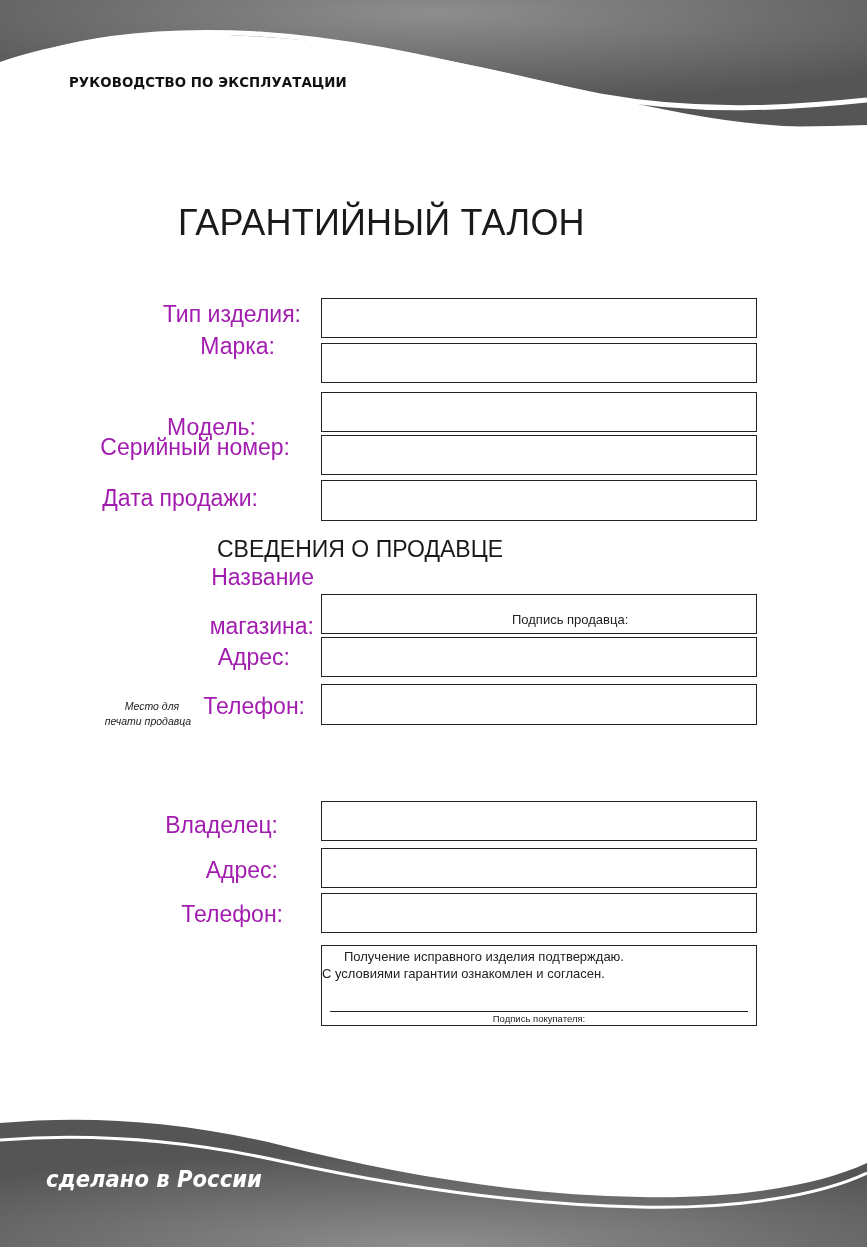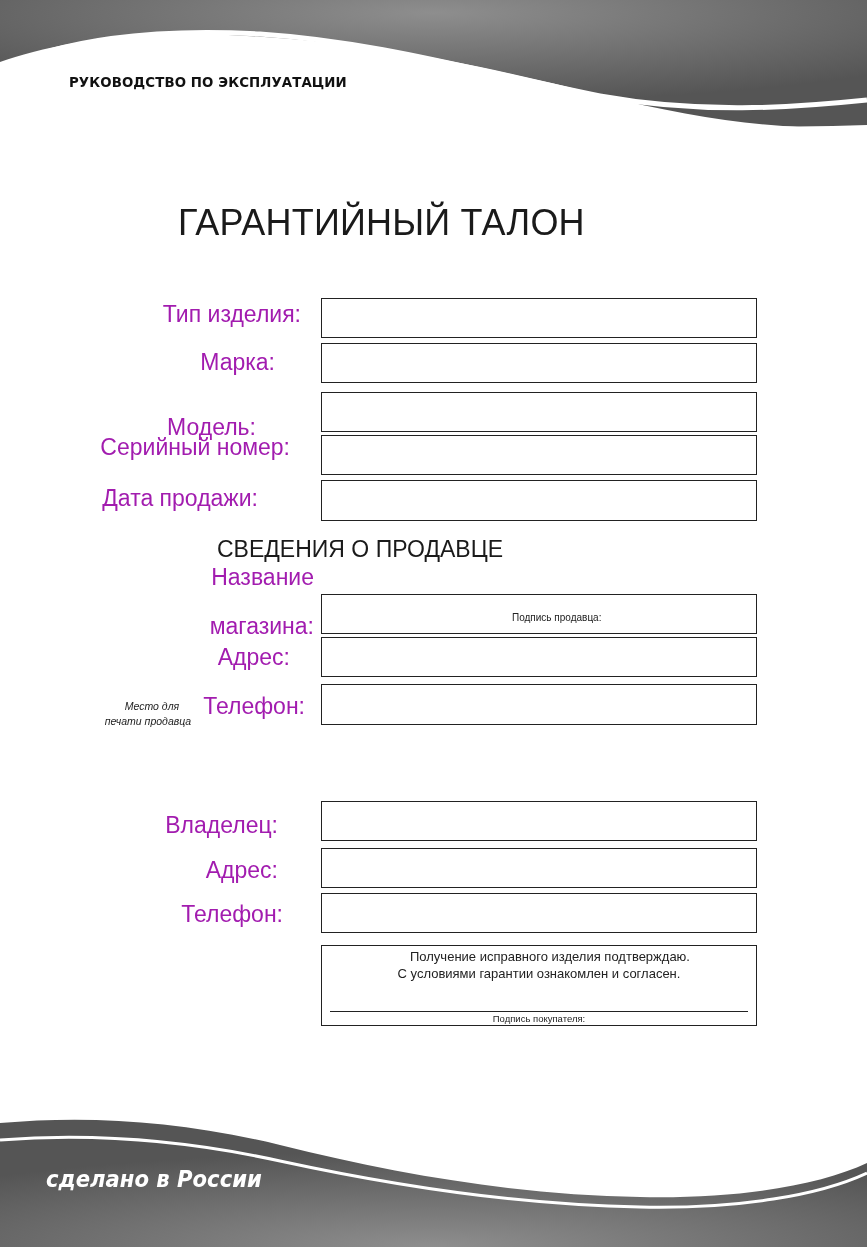--- a/index.html
+++ b/index.html
@@ -28,23 +28,23 @@
     position: absolute; left: 217px; top: 536px; font-size: 23px; color: #1a1a1a;
   }
   .label {
     position: absolute; font-size: 23px; color: #a21caf; text-align: right; white-space: nowrap;
     line-height: 28px;
   }
   .box {
     position: absolute; left: 321px; width: 434px; border: 1.5px solid #222; background: #fff;
     box-sizing: content-box;
   }
-  .small-text { position: absolute; font-size: 10px; color: #222; white-space: nowrap; }
+  .small-text { position: absolute; font-size: 13px; color: #222; white-space: nowrap; }
   .stamp-text { position: absolute; font-size: 10.5px; color: #222; text-align: center; line-height: 15px; font-style: italic; }
-  .confirm-line { position: absolute; width: 100%; text-align: center; font-size: 13px; color: #222; }
+  .confirm-line { position: absolute; width: 100%; font-size: 13px; color: #222; }
   .sig-line { position: absolute; left: 8px; right: 8px; top: 65px; border-top: 1px solid #222; }
 </style>
 </head>
 <body>
 
 <svg class="wave wave-top" viewBox="0 0 867 135" preserveAspectRatio="none">
   <defs>
     <radialGradient id="gTop" cx="0.5" cy="0.1" r="0.7">
       <stop offset="0" stop-color="#8e8e8e"></stop>
       <stop offset="1" stop-color="#555555"></stop>
@@ -54,21 +54,21 @@
   <path d="M0,70 C60,40 150,28 260,34 C380,42 480,72 600,96 C700,114 790,108 867,100" fill="none" stroke="#ffffff" stroke-width="5"></path>
   <path d="M0,85 C60,55 150,45 260,50 C380,58 480,88 600,110 C700,128 790,128 867,125 L867,135 L0,135 Z" fill="#ffffff"></path>
 </svg>
 <div class="header-text">РУКОВОДСТВО ПО ЭКСПЛУАТАЦИИ</div>
 
 <div class="title">ГАРАНТИЙНЫЙ ТАЛОН</div>
 
 <div class="label" style="right:566px; top:300px;">Тип изделия:</div>
 <div class="box" style="top:298px; height:38px;"></div>
 
-<div class="label" style="right:592px; top:348px;text-align:right;">Марка:</div>
+<div class="label" style="right:592px; top:332px;text-align:right;">Марка:</div>
 <div class="box" style="top:343px; height:38px;"></div>
 
 <div class="label" style="right:611px; top:397px;margin-top:16px;">Модель:</div>
 <div class="box" style="top:392px; height:38px;"></div>
 
 <div class="label" style="right:577px; top:433px;">Серийный номер:</div>
 <div class="box" style="top:435px; height:38px;"></div>
 
 <div class="label" style="right:609px; top:484px;text-align:center;">Дата продажи:</div>
 <div class="box" style="top:480px; height:39px;"></div>

